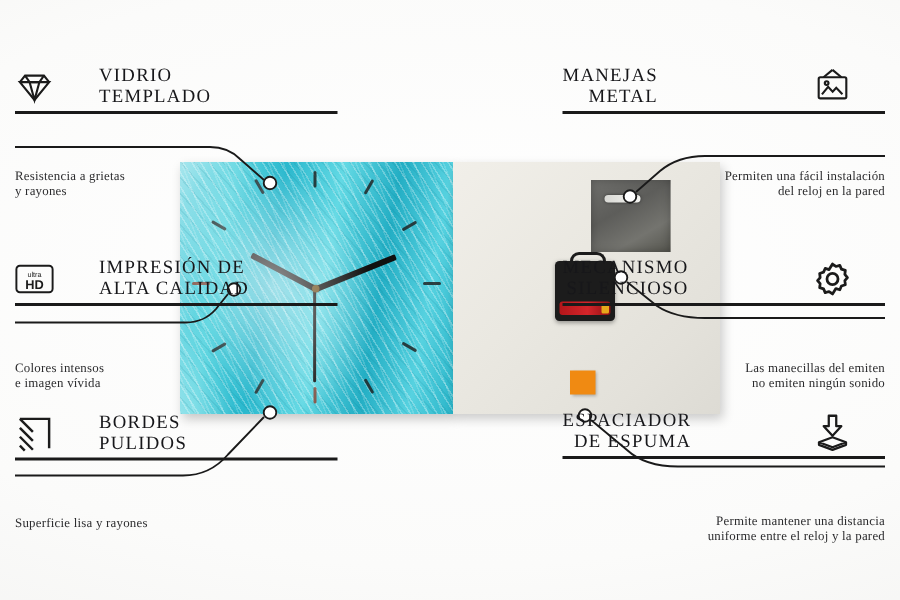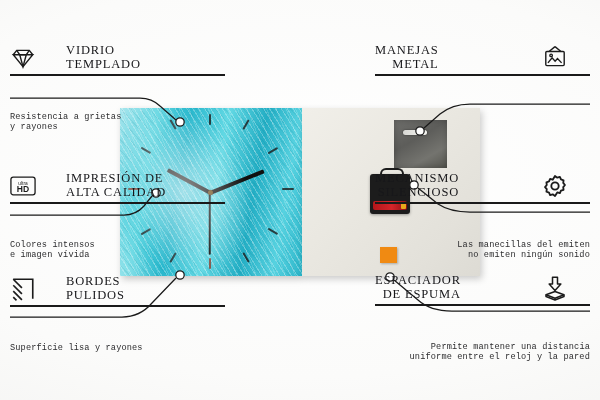--- a/index.html
+++ b/index.html
@@ -89,21 +89,21 @@
   .callout.right .head{flex-direction:row;justify-content:space-between;gap:48px;}
   .ico{flex:0 0 auto;width:48px;height:26px;color:#1b1b1b;}
   .ico svg{display:block;width:26px;height:26px;}
   .title{
     font-family:"Liberation Serif",serif;font-weight:400;font-size:12.5px;
     letter-spacing:.85px;color:#17171a;line-height:13.5px;text-transform:uppercase;
   }
   .callout.right .title{text-align:right;}
   .rule{height:1.6px;background:#1a1a1a;margin:3px 0 4px 0;}
   .desc{
-    font-family:Liberation Mono, monospace;font-size:8.6px;color:#2c2c2e;
+    font-family:Liberation Serif, serif;font-size:8.6px;color:#2c2c2e;
     line-height:10.6px;letter-spacing:.15px;margin-top:36px;
   }
   .callout.right .desc{text-align:right;}
 
   
   #wires{position:absolute;left:0;top:0;width:600px;height:400px;pointer-events:none;}
   #wires path{fill:none;stroke:#1a1a1a;stroke-width:1.25;}
   #wires circle{fill:#ffffff;stroke:#1a1a1a;stroke-width:1.25;}
 </style>
 </head>
@@ -241,20 +241,23 @@
           <path d="M12 1.5L6.5 6"></path>
               <path d="M12 1.5L17.5 6"></path>
           <rect x="3.5" y="6" width="17" height="13" rx="1"></rect>
           <path d="M5.5 16.5l3.8-4.6 2.8 3 2.2-2.4 3.8 4"></path>
           <circle cx="8.4" cy="9.6" r="1.15"></circle>
             </g>
           </svg>
       </span>
     </div>
     <div class="rule"></div>
+    <div class="desc">
+      <span>Permiten una fácil instalación</span><br><span>del reloj en la pared</span>
+    </div>
   </div>
 
   <div class="callout right" style="left:375px;top:172px;">
     <div class="head">
       <span class="title">
         <span>MECANISMO</span><br><span>SILENCIOSO</span>
       </span>
       <span class="ico">
         <svg viewBox="0 0 24 24">
             <g fill="none" stroke="currentColor" stroke-width="1.7" stroke-linejoin="round">

